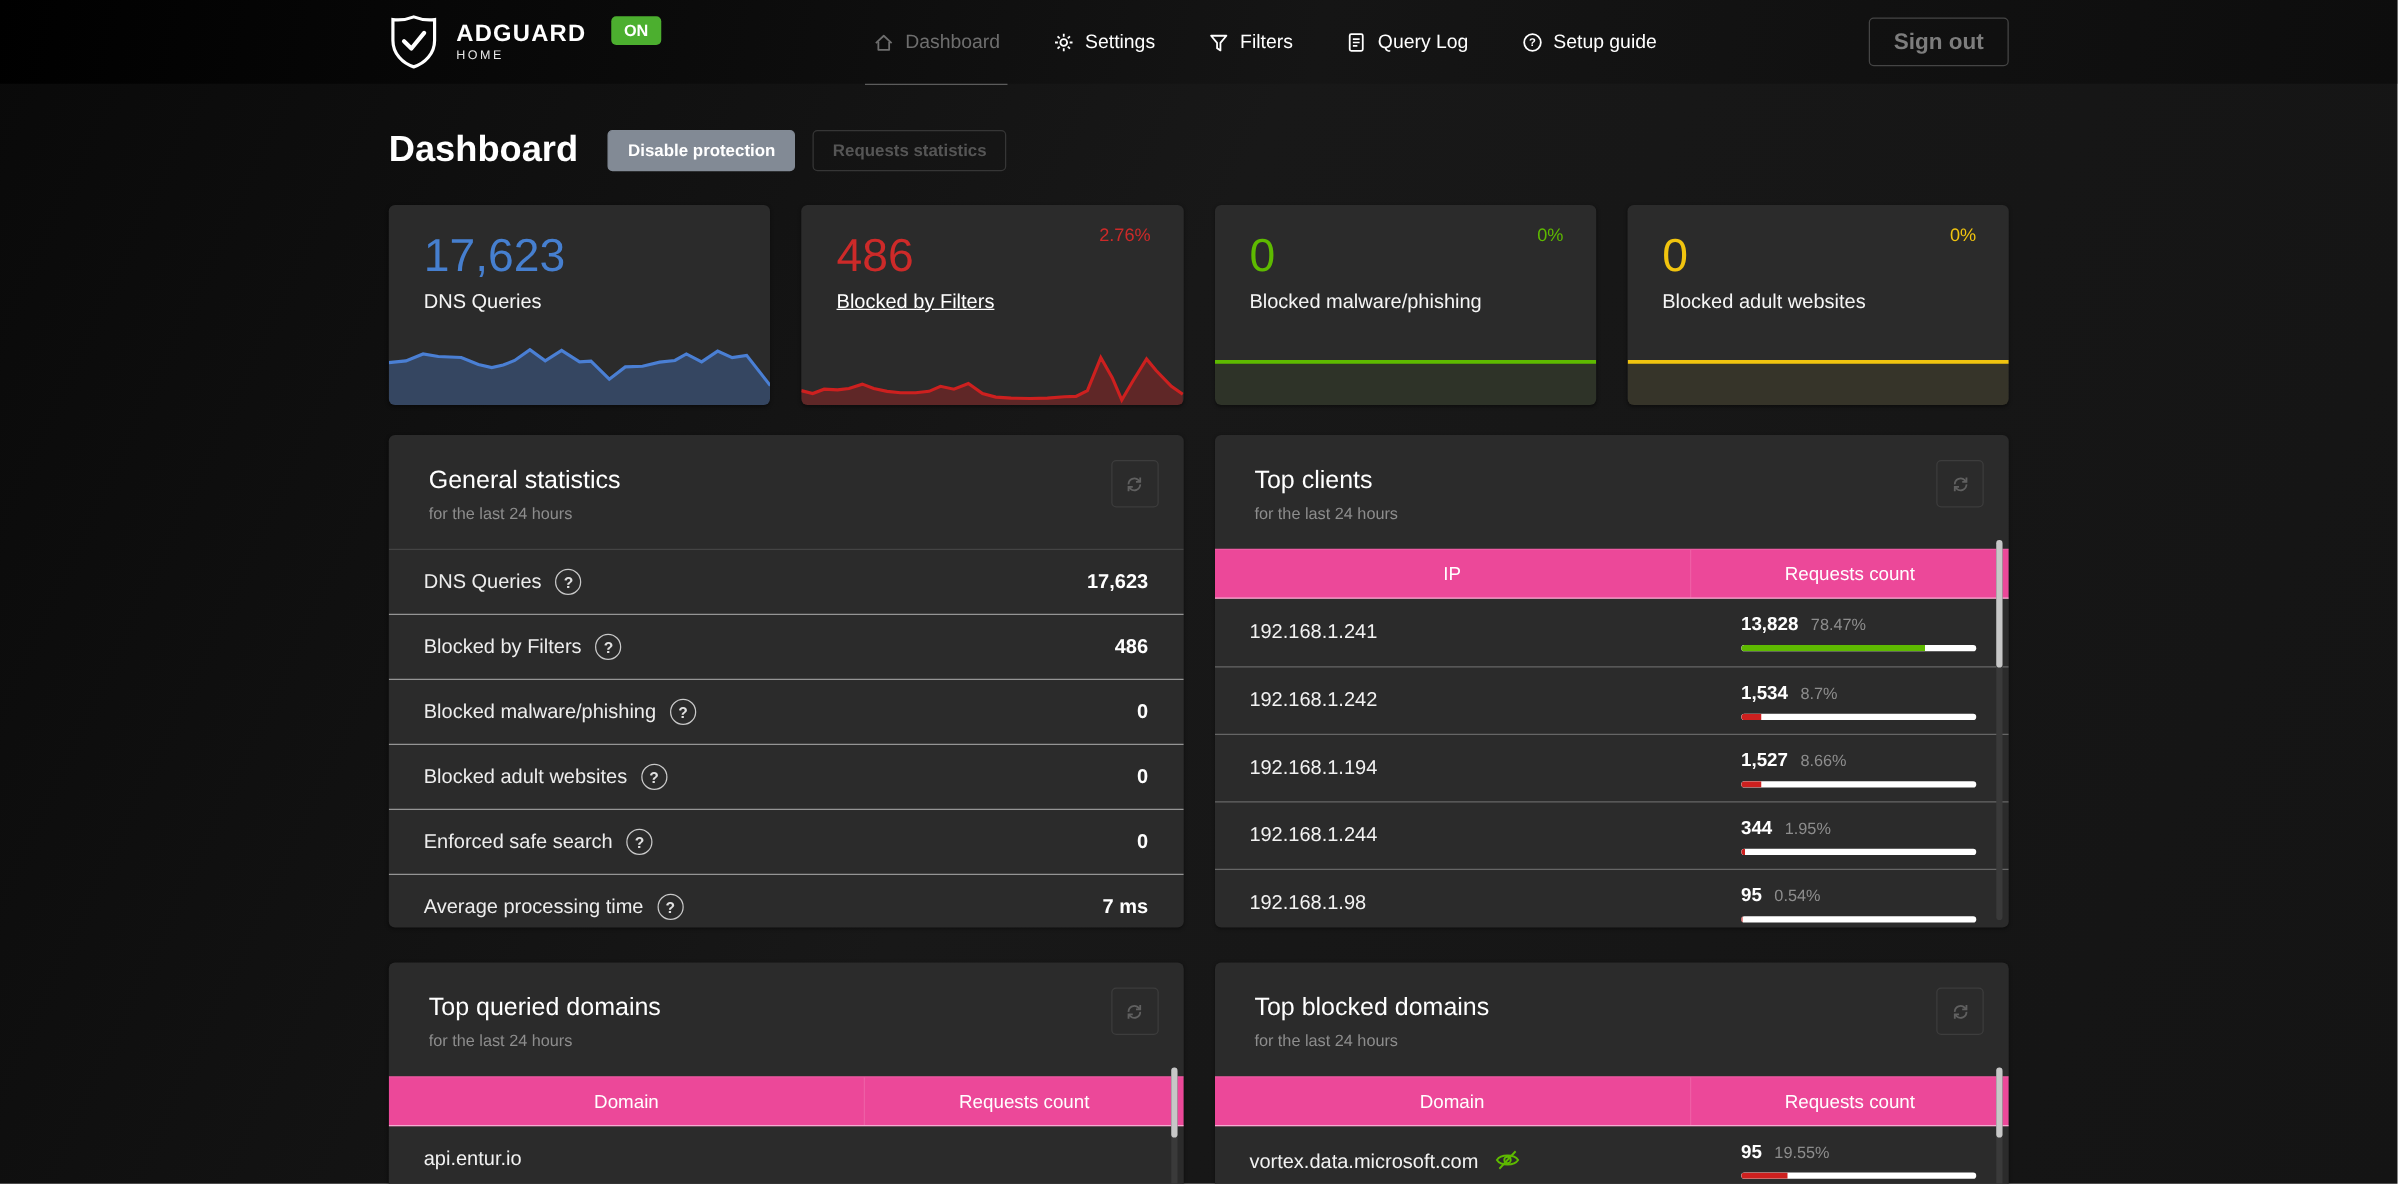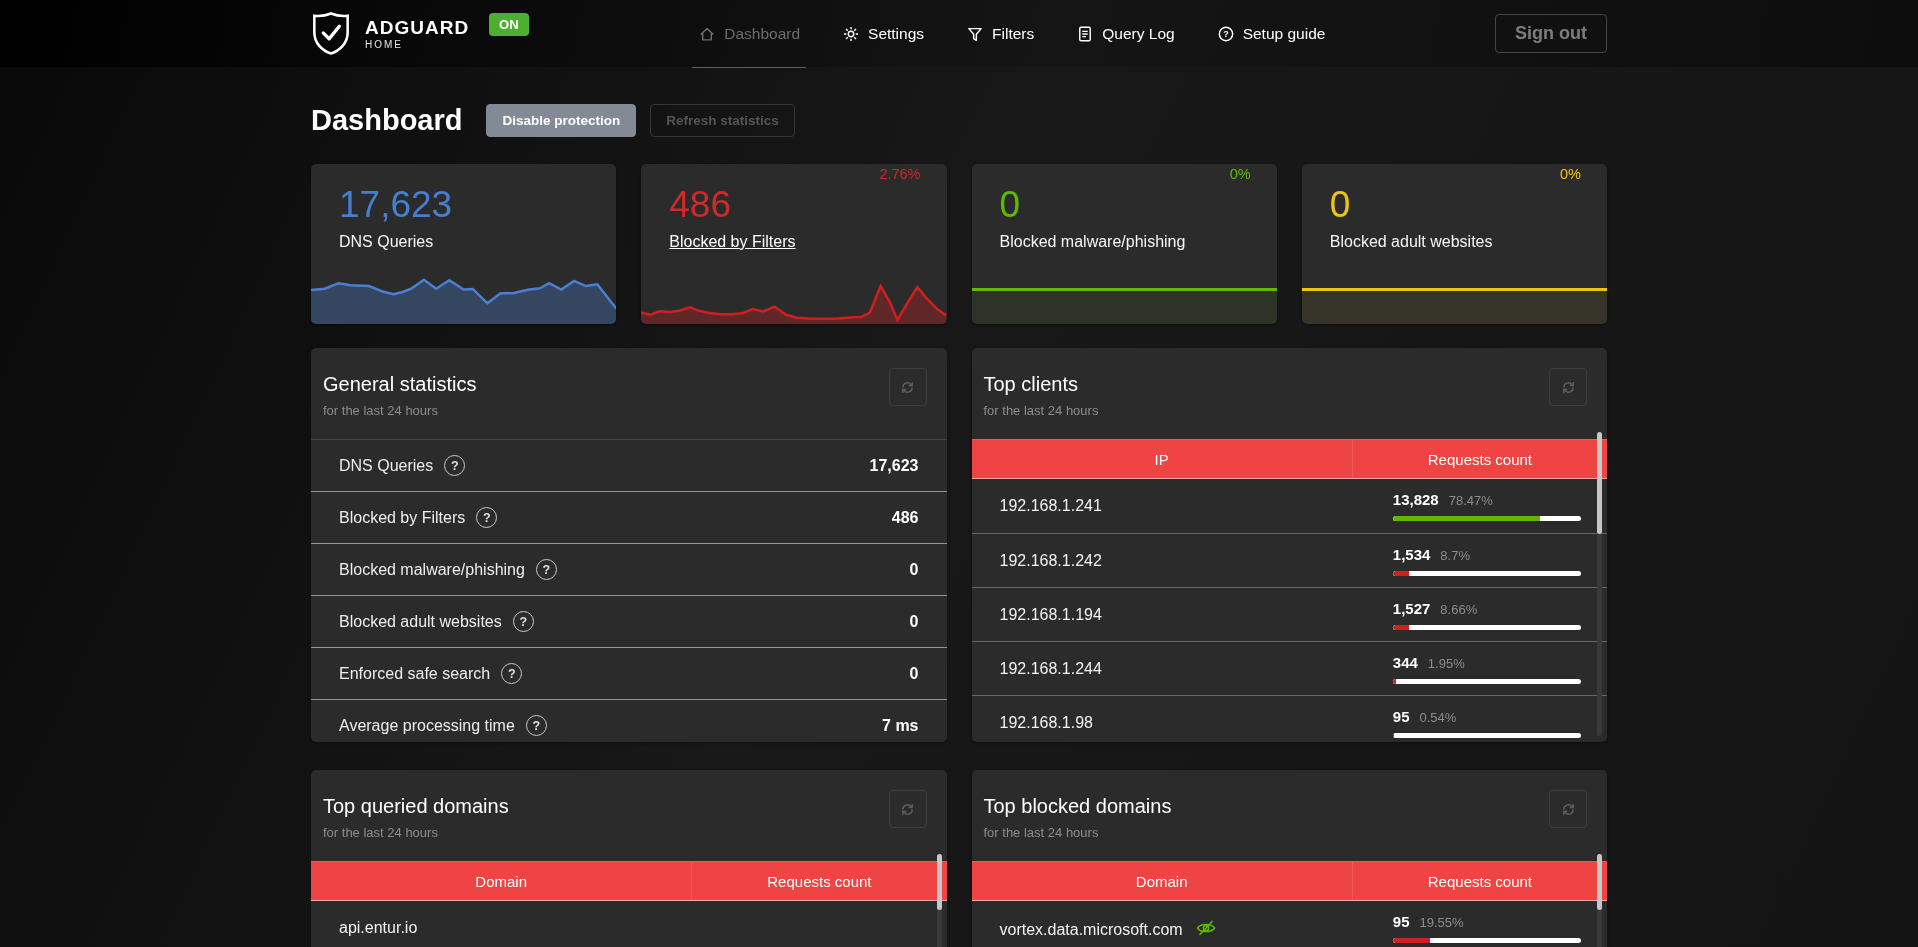--- a/index.html
+++ b/index.html
@@ -40,51 +40,51 @@
   .btn-gray { background:#828a95; border:1px solid #828a95; color:#fff; }
   .btn-outline { background:transparent; border:1px solid #363636; color:#555; }
 
   
   .cards { display:grid; grid-template-columns:repeat(4,1fr); gap:25px; margin-bottom:24px; }
   .card { position:relative; height:160px; background:#2b2b2b; border-radius:5px;
     overflow:hidden; box-shadow:0 1px 3px rgba(0,0,0,.4); }
   .card-number { padding:20px 28px 0; font-size:37px; font-weight:400; line-height:1.15; }
   .card-label { padding:6px 28px 0; font-size:16px; color:#f5f5f5; }
   .card-label a { color:#fff; }
-  .card-percent { position:absolute; top:2px; right:26px; font-size:14.5px; }
+  .card-percent { position:absolute; top:17px; right:26px; font-size:14.5px; }
   .card-chart { position:absolute; left:0; right:0; bottom:0; height:46px; }
   .card-chart svg { width:100%; height:100%; display:block; }
 
   
   .panels { display:grid; grid-template-columns:repeat(2,1fr); gap:25px; margin-bottom:28px; }
   .panel { position:relative; background:#2b2b2b; border-radius:5px; overflow:hidden;
     box-shadow:0 1px 3px rgba(0,0,0,.4); }
   .panel.tall { height:394px; }
   .panel.cut { height:240px; }
-  .panel-head { padding:25px 12px 21px; position:relative; }
+  .panel-head { padding:25px 32px 21px; position:relative; }
   .panel-title { font-size:20px; color:#fff; }
   .panel-sub { font-size:13px; color:#8d8d8d; margin-top:7px; }
   .refresh-btn { position:absolute; top:20px; right:20px; width:38px; height:38px;
     border:1px solid #3d3d3d; border-radius:4px; background:transparent; color:#606060;
     display:flex; align-items:center; justify-content:center; cursor:pointer; }
   .refresh-btn svg { width:17px; height:17px; }
 
   
   .stat-row { height:52px; display:flex; align-items:center; justify-content:space-between;
     padding:0 28px; border-top:1px solid rgba(255,255,255,.5); }
   .stat-row:first-child { border-top:1px solid rgba(255,255,255,.12); }
   .stat-label { display:flex; align-items:center; gap:11px; font-size:16px; color:#ededed; }
   .q-icon { width:21px; height:21px; border:1px solid #c9c9c9; border-radius:50%;
     display:inline-flex; align-items:center; justify-content:center; font-size:12.5px;
     color:#e0e0e0; font-weight:bold; cursor:pointer; flex:0 0 auto; }
   .q-icon::after { content:"?"; }
   .stat-value { font-size:16px; font-weight:bold; color:#fff; }
 
   
-  .t-head { height:40px; display:flex; align-items:stretch; background:#ef4444;
+  .t-head { height:40px; display:flex; align-items:stretch; background:#ec4899;
     border-top:1px solid rgba(255,255,255,.1); border-bottom:1px solid rgba(255,255,255,.55);
     font-size:15px; color:#fff; }
   .t-head .c1 { width:60%; display:flex; align-items:center; justify-content:center;
     border-right:1px solid rgba(255,255,255,.12); }
   .t-head .c2 { width:40%; display:flex; align-items:center; justify-content:center; }
   .t-row { height:54px; display:flex; align-items:center; }
   .t-row + .t-row { border-top:1px solid rgba(255,255,255,.28); }
   .t-row .c1 { width:60%; padding-left:28px; font-size:16px; color:#f2f2f2;
     display:flex; align-items:flex-end; gap:12px; }
   .t-row .c1 a { color:#f2f2f2; text-decoration:none; cursor:pointer; }
@@ -159,21 +159,21 @@
 
     <button class="signout-btn">Sign out</button>
   </div>
 </div>
 
 <div class="container">
 
   <div class="page-head">
     <h1 class="page-title">Dashboard</h1>
     <button class="btn btn-gray">Disable protection</button>
-    <button class="btn btn-outline">Refresh statistics</button>
+    <button class="btn btn-outline">Requests statistics</button>
   </div>
 
   <div class="cards">
 
     <div class="card">
       <div class="card-number" style="color: rgb(70, 127, 207);">17,623</div>
       <div class="card-label">DNS Queries</div>
       <div class="card-chart">
         <svg viewBox="0 0 100 40" preserveAspectRatio="none">
             <path d="M0,10.5 L4.5,9.3 L9,4.5 L13,6.3 L19,7 L23.5,11.8 L27,14 L30,12.2 L33,9 L37,1.5 L41,9.3 L45.3,2 L50,10 L53,9.5 L57.8,22 L62,13.5 L66.5,13 L71,10.2 L75,9 L78,4.5 L82,10 L86.2,2.5 L90,7 L93.8,5.5 L100,26.5 L100,40 L0,40 Z" fill="#4a7fd4" fill-opacity="0.32"></path>

